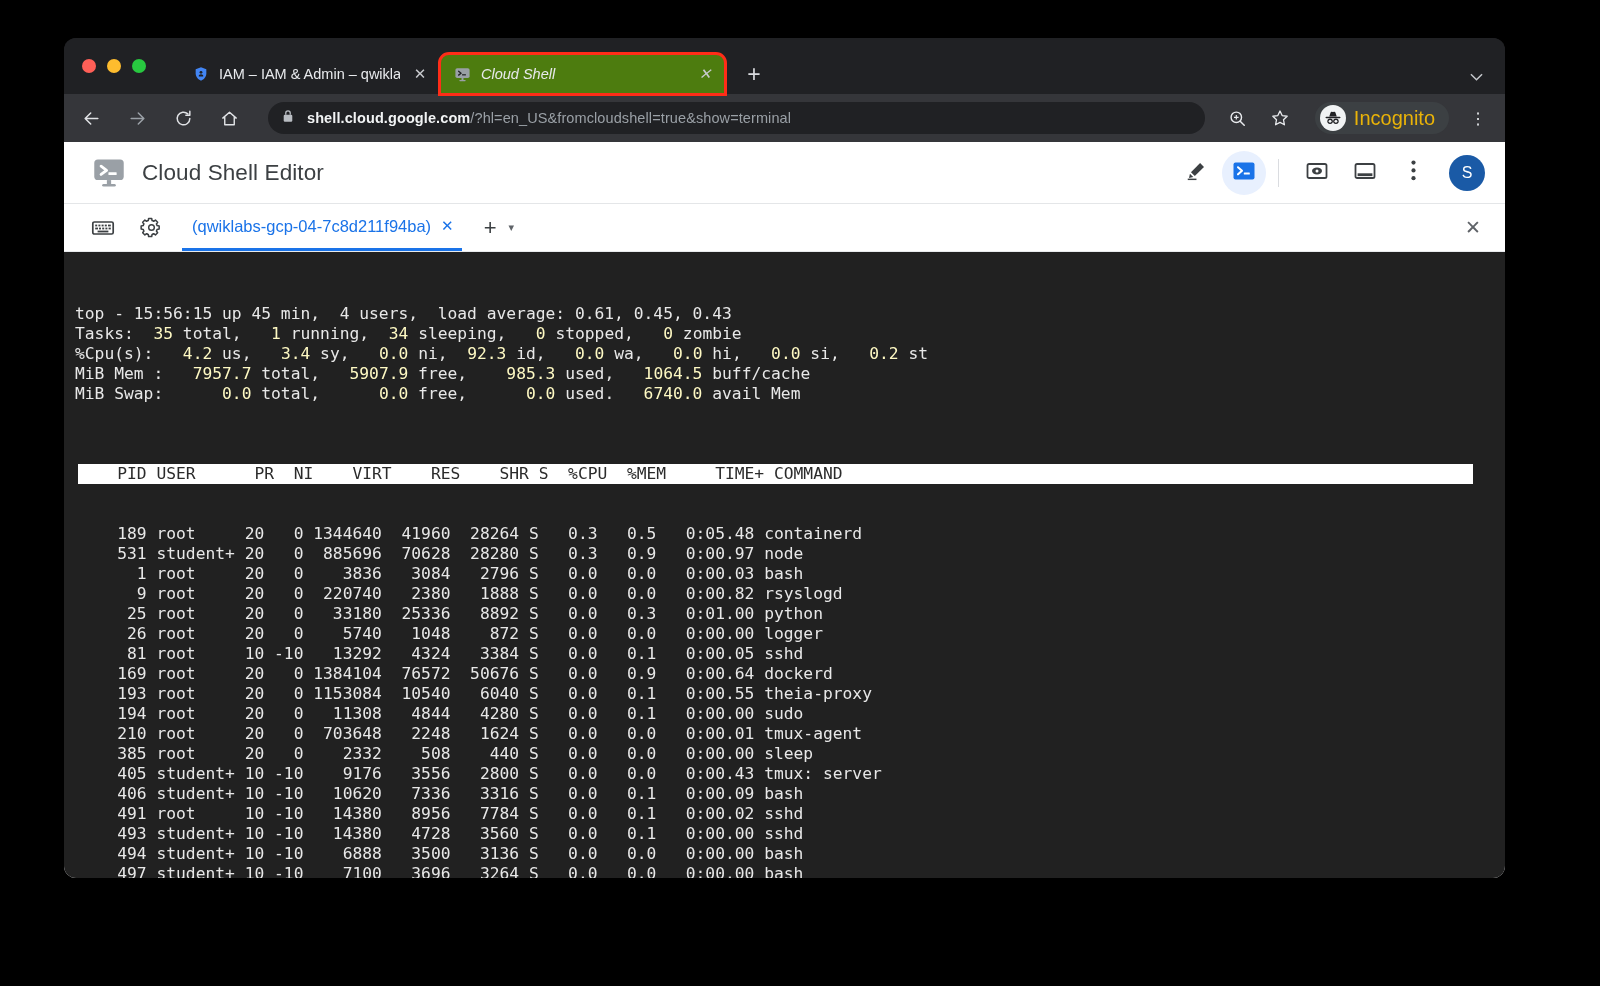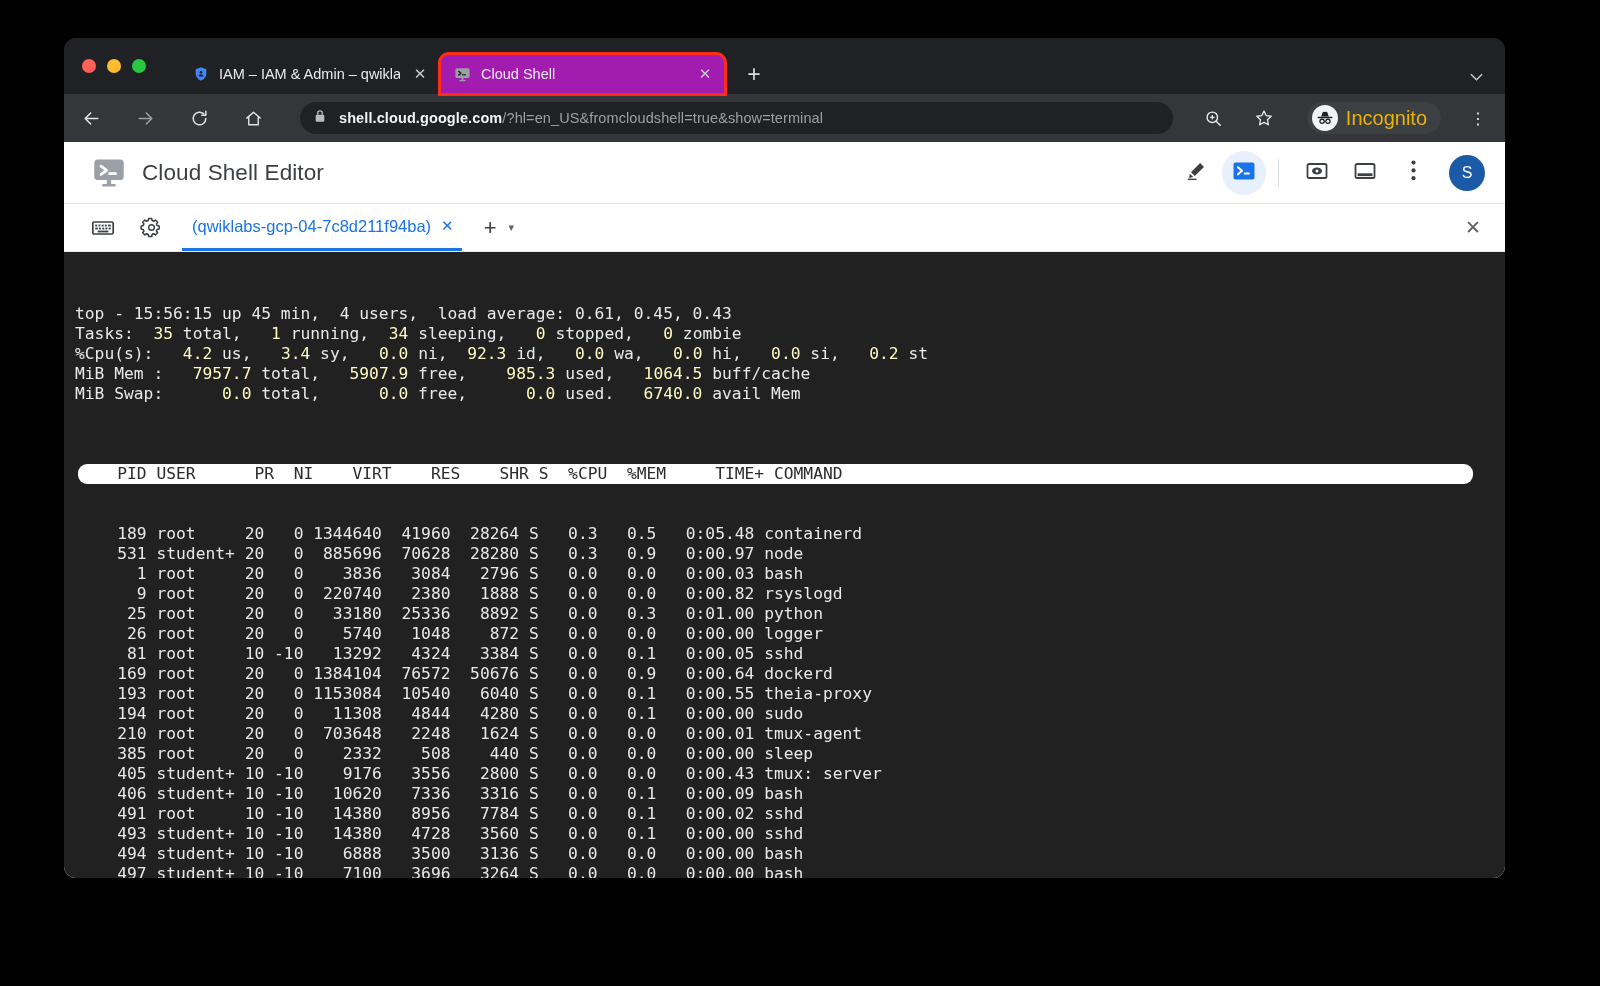--- a/index.html
+++ b/index.html
@@ -47,25 +47,26 @@
     padding: 0 10px 0 14px;
     gap: 10px;
     border-radius: 9px 9px 0 0;
     color: #e8eaed;
     font-size: 14.5px;
     white-space: nowrap;
     position: relative;
   }
   .tab.inactive { background: transparent; width: 262px; }
   .tab.active {
-    background: #a21caf;
+    background: #4d7c0f;
     width: 285px;
     outline: 3px solid #ff2d18;
     outline-offset: -1px;
     border-radius: 9px 9px 0 0;
+    font-style: italic;
   }
   .tab .favicon { width: 17px; height: 17px; flex: 0 0 auto; display: flex; align-items: center; justify-content: center; }
   .tab .title { flex: 1 1 auto; overflow: hidden; text-overflow: clip; font-size: 14.5px; }
   .tab .tabclose {
     width: 20px; height: 20px; flex: 0 0 auto;
     display: flex; align-items: center; justify-content: center;
     color: #c8cace; font-size: 15px;
   }
   .newtab {
     width: 34px; height: 34px; margin: 0 0 3px 12px;
@@ -76,21 +77,21 @@
     position: absolute; right: 22px; bottom: 10px;
     color: #c3c6ca; font-size: 12px;
   }
 
   
   .toolbar {
     height: 48px;
     background: #35363a;
     display: flex; align-items: center;
     padding: 0 14px 0 10px;
-    gap: 20px;
+    gap: 12px;
     flex: 0 0 auto;
   }
   .navbtn {
     width: 34px; height: 34px; border-radius: 50%;
     display: flex; align-items: center; justify-content: center;
     color: #e0e2e5;
   }
   .omnibox {
     flex: 1 1 auto;
     height: 32px;
@@ -193,21 +194,20 @@
   }
   .terminal .summary { padding-left: 1px; }
   .terminal .summary .line { height: 20px; }
   .terminal b { font-weight: 400; color: #fef9c3; }
   .proc-header {
     background: #ffffff;
     color: #2b2b2b;
     width: 1395px;
     margin: 20px 0 0 4px;
     height: 20px;
-    border-radius: 9px;
   }
   .proc-rows { margin-left: 4px; }
   .proc-rows .row { height: 20px; }
 </style>
 </head>
 <body>
 
 <div class="window">
 
   <div class="tabstrip">

